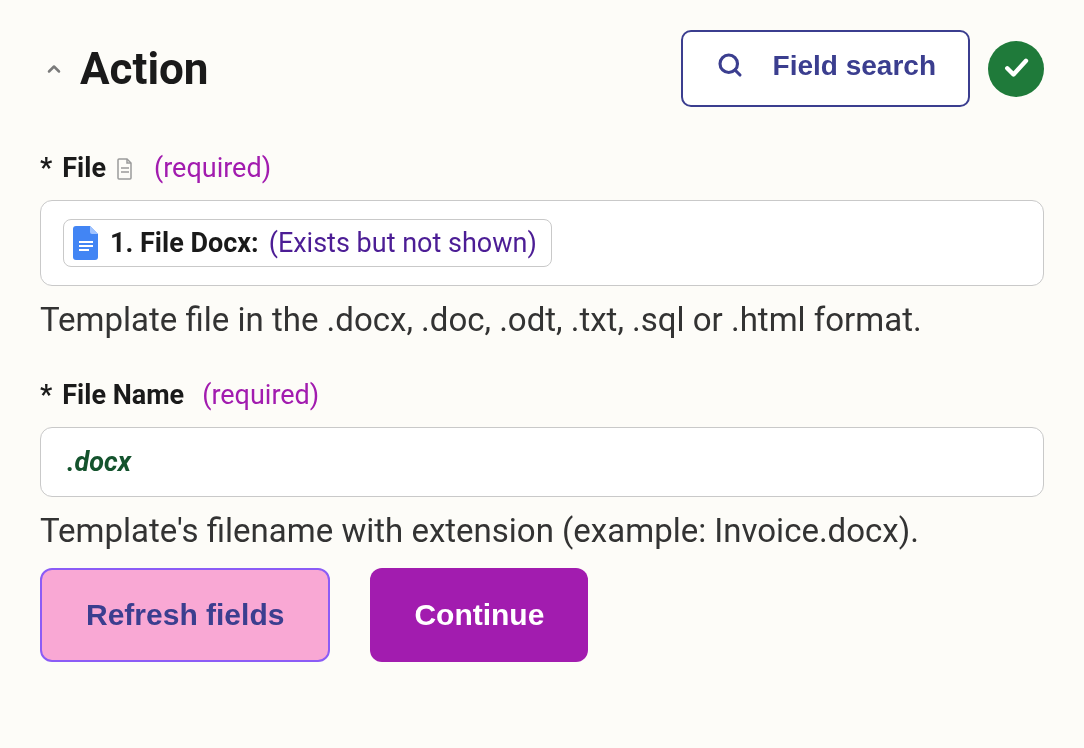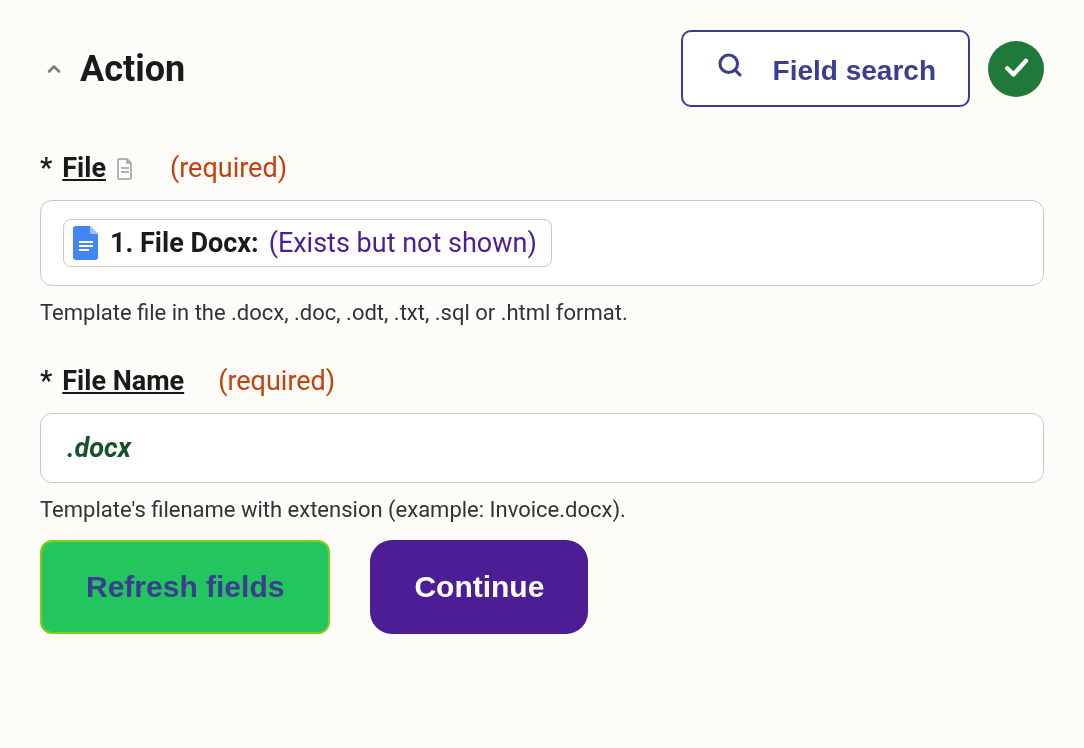--- a/index.html
+++ b/index.html
@@ -26,27 +26,27 @@
       align-items: center;
       justify-content: center;
       margin-right: 12px;
       cursor: pointer;
     }
     .chevron svg {
       width: 20px;
       height: 20px;
     }
     .section-title {
-      font-size: 36px;
+      font-size: 44px;
       font-weight: 700;
       flex: 1;
     }
     .field-search-btn {
       display: flex;
-      align-items: flex-end;
+      align-items: flex-start;
       gap: 28px;
       border: 2px solid #3b3e8f;
       background: #fff;
       padding: 18px 32px;
       border-radius: 10px;
       font-size: 28px;
       font-weight: 700;
       color: #3b3e8f;
       cursor: pointer;
       margin-right: 18px;
@@ -76,35 +76,34 @@
       align-items: center;
       gap: 10px;
       margin-bottom: 16px;
       font-size: 27px;
     }
     .asterisk {
       font-weight: 700;
     }
     .field-name {
       font-weight: 700;
-      text-decoration: underline;
     }
     .doc-outline-icon {
       width: 20px;
       height: 20px;
       display: inline-flex;
     }
     .doc-outline-icon svg {
       width: 18px;
       height: 22px;
     }
     .required-text {
-      color: #c2410c;
+      color: #a21caf;
       font-weight: 400;
-      margin-left: 24px;
+      margin-left: 8px;
     }
     .field-input {
       width: 100%;
       border: 1.5px solid #c9c9c9;
       border-radius: 12px;
       background: #fff;
       padding: 18px 22px;
       display: flex;
       align-items: flex-start;
       flex-wrap: wrap;
@@ -142,46 +141,45 @@
       color: #4c1d95;
       font-weight: 400;
     }
     .suffix-text {
       font-weight: 700;
       color: #14532d;
       margin-left: 4px;
       font-style: italic;
     }
     .help-text {
-      font-size: 22px;
+      font-size: 33px;
       color: #333;
       margin-top: 14px;
     }
     .button-row {
       display: flex;
       gap: 40px;
       margin-top: 18px;
     }
     .btn {
       font-size: 30px;
       font-weight: 700;
       padding: 28px 44px;
       border-radius: 12px;
       cursor: pointer;
       border: none;
     }
     .btn-secondary {
-      background: #22c55e;
+      background: #f9a8d4;
       color: #3b3e8f;
-      border: 2px solid #84cc16;
+      border: 2px solid #8b5cf6;
     }
     .btn-primary {
-      background: #4c1d95;
+      background: #a21caf;
       color: #fff;
-      border-radius: 22px;
     }
   </style>
 </head>
 <body>
 
 <div class="header-row">
   <div class="chevron">
     <svg viewBox="0 0 24 24" fill="none" stroke="#7a7a7a" stroke-width="3" stroke-linecap="round" stroke-linejoin="round">
         <polyline points="6 15 12 9 18 15"></polyline>
       </svg>

